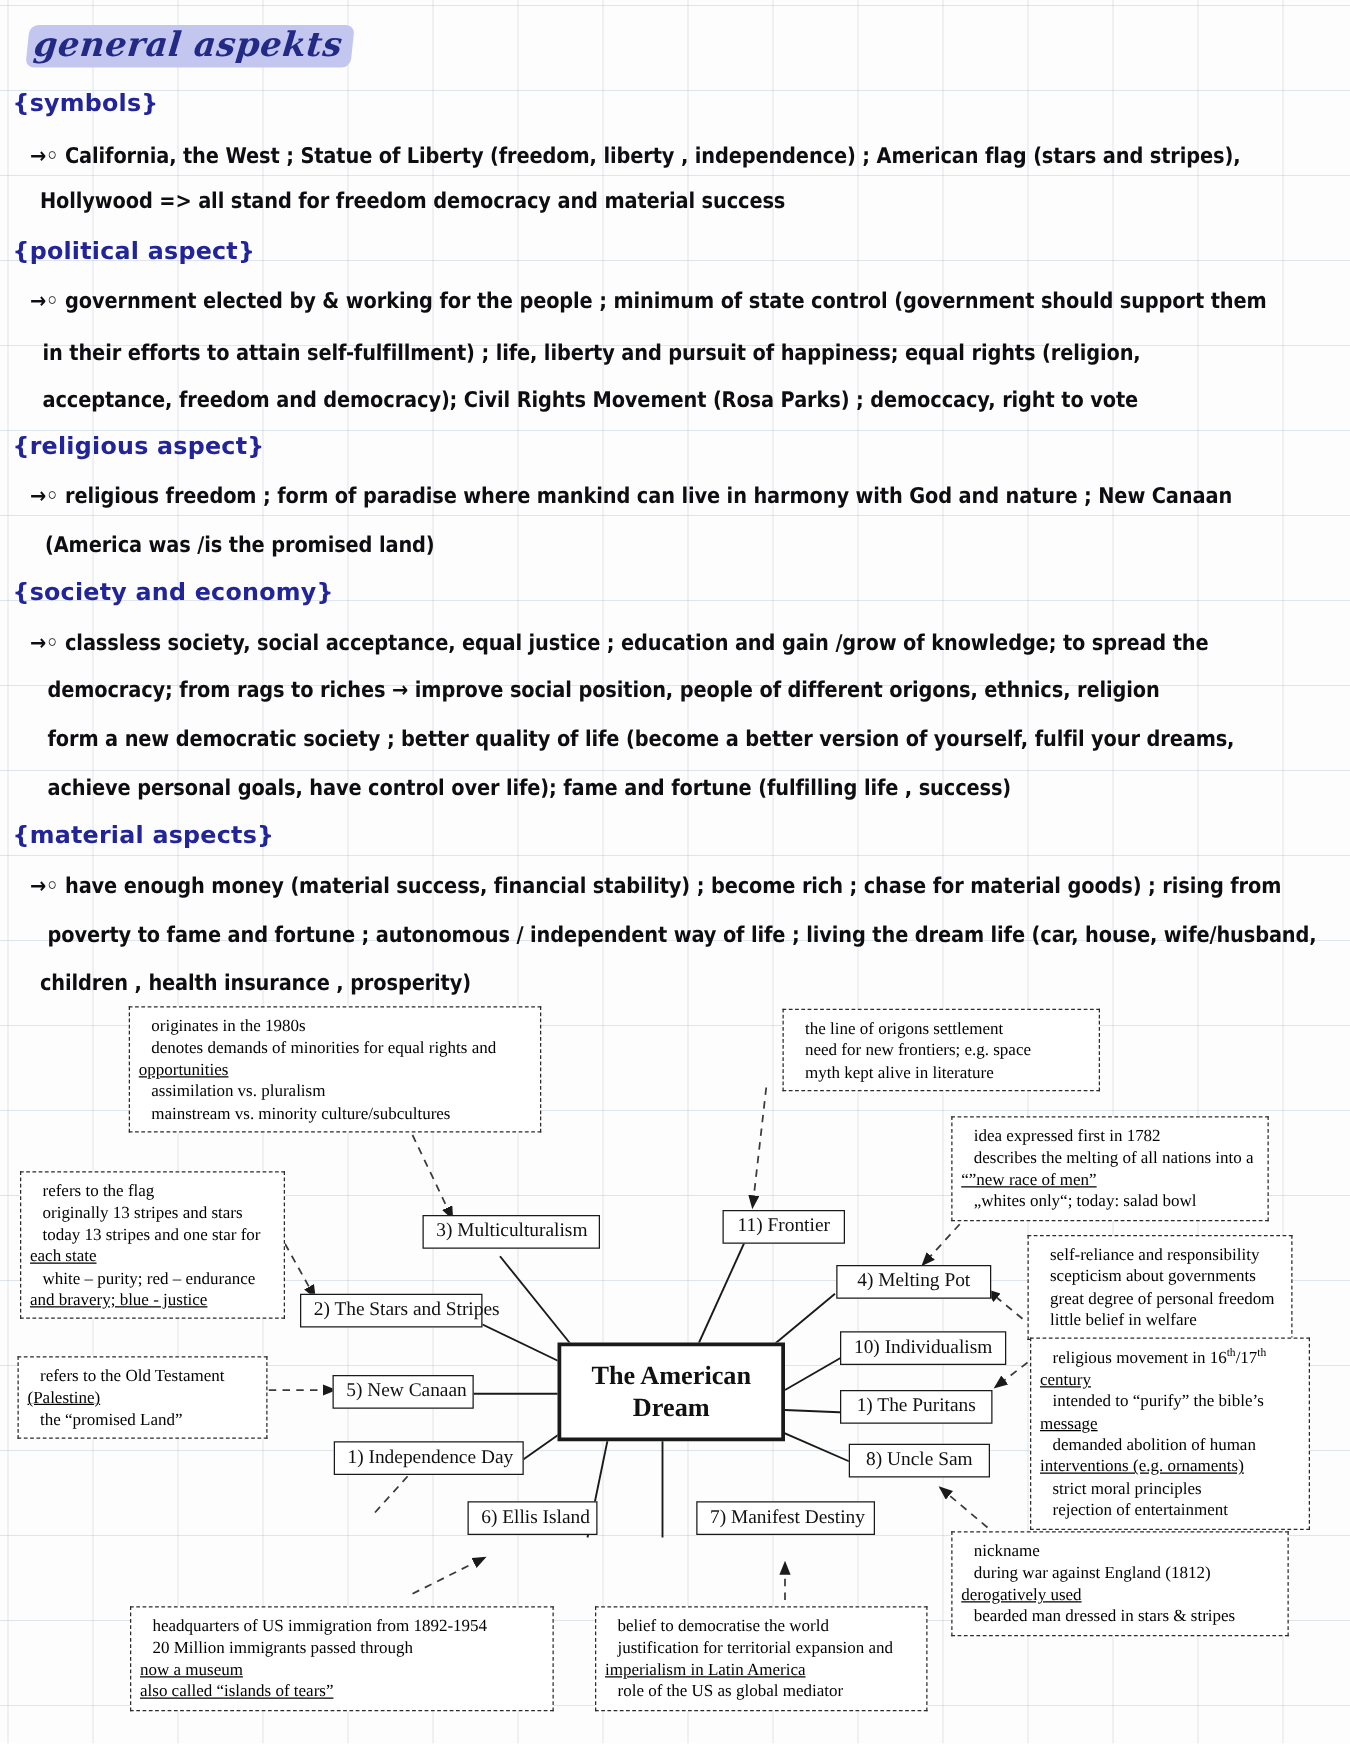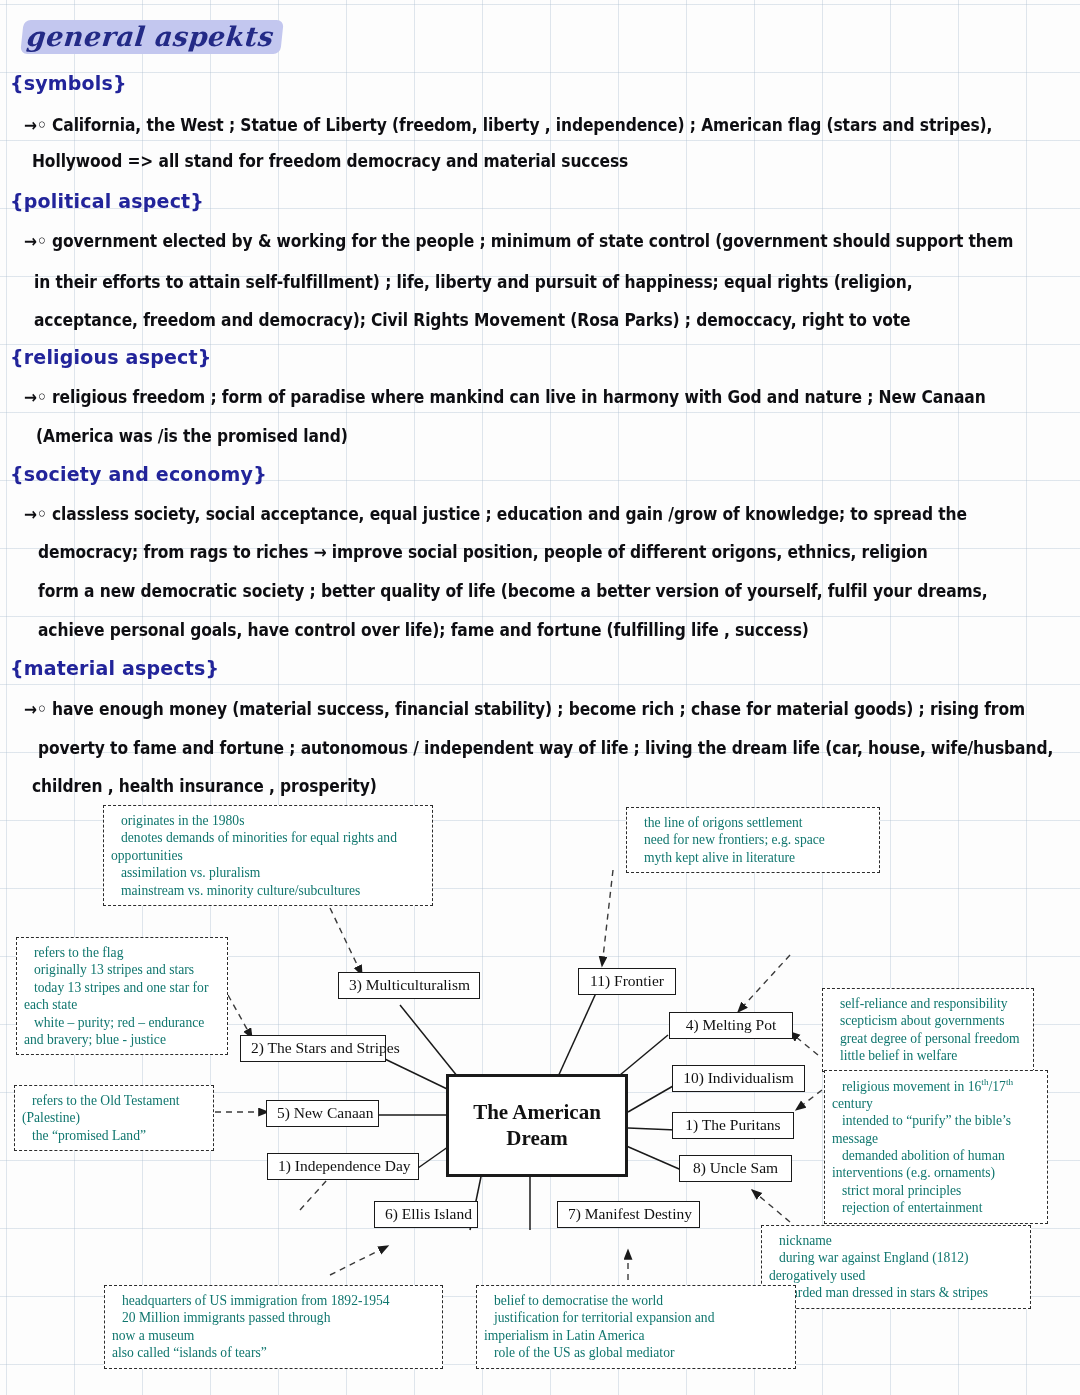--- a/index.html
+++ b/index.html
@@ -93,36 +93,36 @@
     padding: 3px 10px 4px;
     box-sizing: border-box;
     white-space: nowrap;
     line-height: 1.15;
   }
   .node.center {
     border-width: 3px;
     font-weight: bold;
     font-size: 21px;
     line-height: 1.25;
-    padding: 22px 14px;
+    padding: 10px 14px;
     white-space: normal;
   }
   .callout {
     position: absolute;
     border: 1.5px dashed #2b2b2b;
     background: #ffffff;
     font-family: "Liberation Serif", serif;
     font-size: 13.6px;
     line-height: 1.28;
-    color: #0f766e;
+    color: #000000;
     padding: 6px 11px 6px 7px;
     box-sizing: border-box;
   }
   .callout .ln { display: block; text-indent: 10px; }
-  .callout .ln.cont { text-indent: -10px; padding-left: 10px; }
+  .callout .ln.cont { text-indent: -10px; padding-left: 10px; text-decoration: underline; }
   sup { font-size: 0.68em; vertical-align: super; }
 </style>
 </head>
 <body>
 
 <div id="page">
 
   <div id="grid"></div>
 
   <div id="notes">
@@ -211,20 +211,26 @@
       <span class="ln">assimilation vs. pluralism</span>
       <span class="ln">mainstream vs. minority culture/subcultures</span>
     </div>
 
     <div class="callout" style="left:626px; top:17px; width:254px;">
       <span class="ln">the line of origons settlement</span>
       <span class="ln">need for new frontiers; e.g. space</span>
       <span class="ln">myth kept alive in literature</span>
     </div>
 
+    <div class="callout" style="left:761px; top:103px; width:254px;">
+      <span class="ln">idea expressed first in 1782</span>
+      <span class="ln">describes the melting of all nations into a</span>
+      <span class="ln cont">“”new race of men”</span>
+      <span class="ln">„whites only“; today: salad bowl</span>
+    </div>
 
     <div class="callout" style="left:16px; top:147px; width:212px;">
       <span class="ln">refers to the flag</span>
       <span class="ln">originally 13 stripes and stars</span>
       <span class="ln">today 13 stripes and one star for</span>
       <span class="ln cont">each state</span>
       <span class="ln">white – purity; red – endurance</span>
       <span class="ln cont">and bravery; blue - justice</span>
     </div>
 
@@ -260,21 +266,21 @@
       <span class="ln">bearded man dressed in stars &amp; stripes</span>
     </div>
 
     <div class="callout" style="left:104px; top:495px; width:339px;">
       <span class="ln">headquarters of US immigration from 1892-1954</span>
       <span class="ln">20 Million immigrants passed through</span>
       <span class="ln cont">now a museum</span>
       <span class="ln cont">also called “islands of tears”</span>
     </div>
 
-    <div class="callout" style="left:476px; top:495px; width:320px;">
+    <div class="callout" style="left:476px; top:495px; width:266px;">
       <span class="ln">belief to democratise the world</span>
       <span class="ln">justification for territorial expansion and</span>
       <span class="ln cont">imperialism in Latin America</span>
       <span class="ln">role of the US as global mediator</span>
     </div>
 
     <div class="node center" style="left:446px; top:284px; width:182px;">
       <div>The American</div>
       <div>Dream</div>
     </div>

